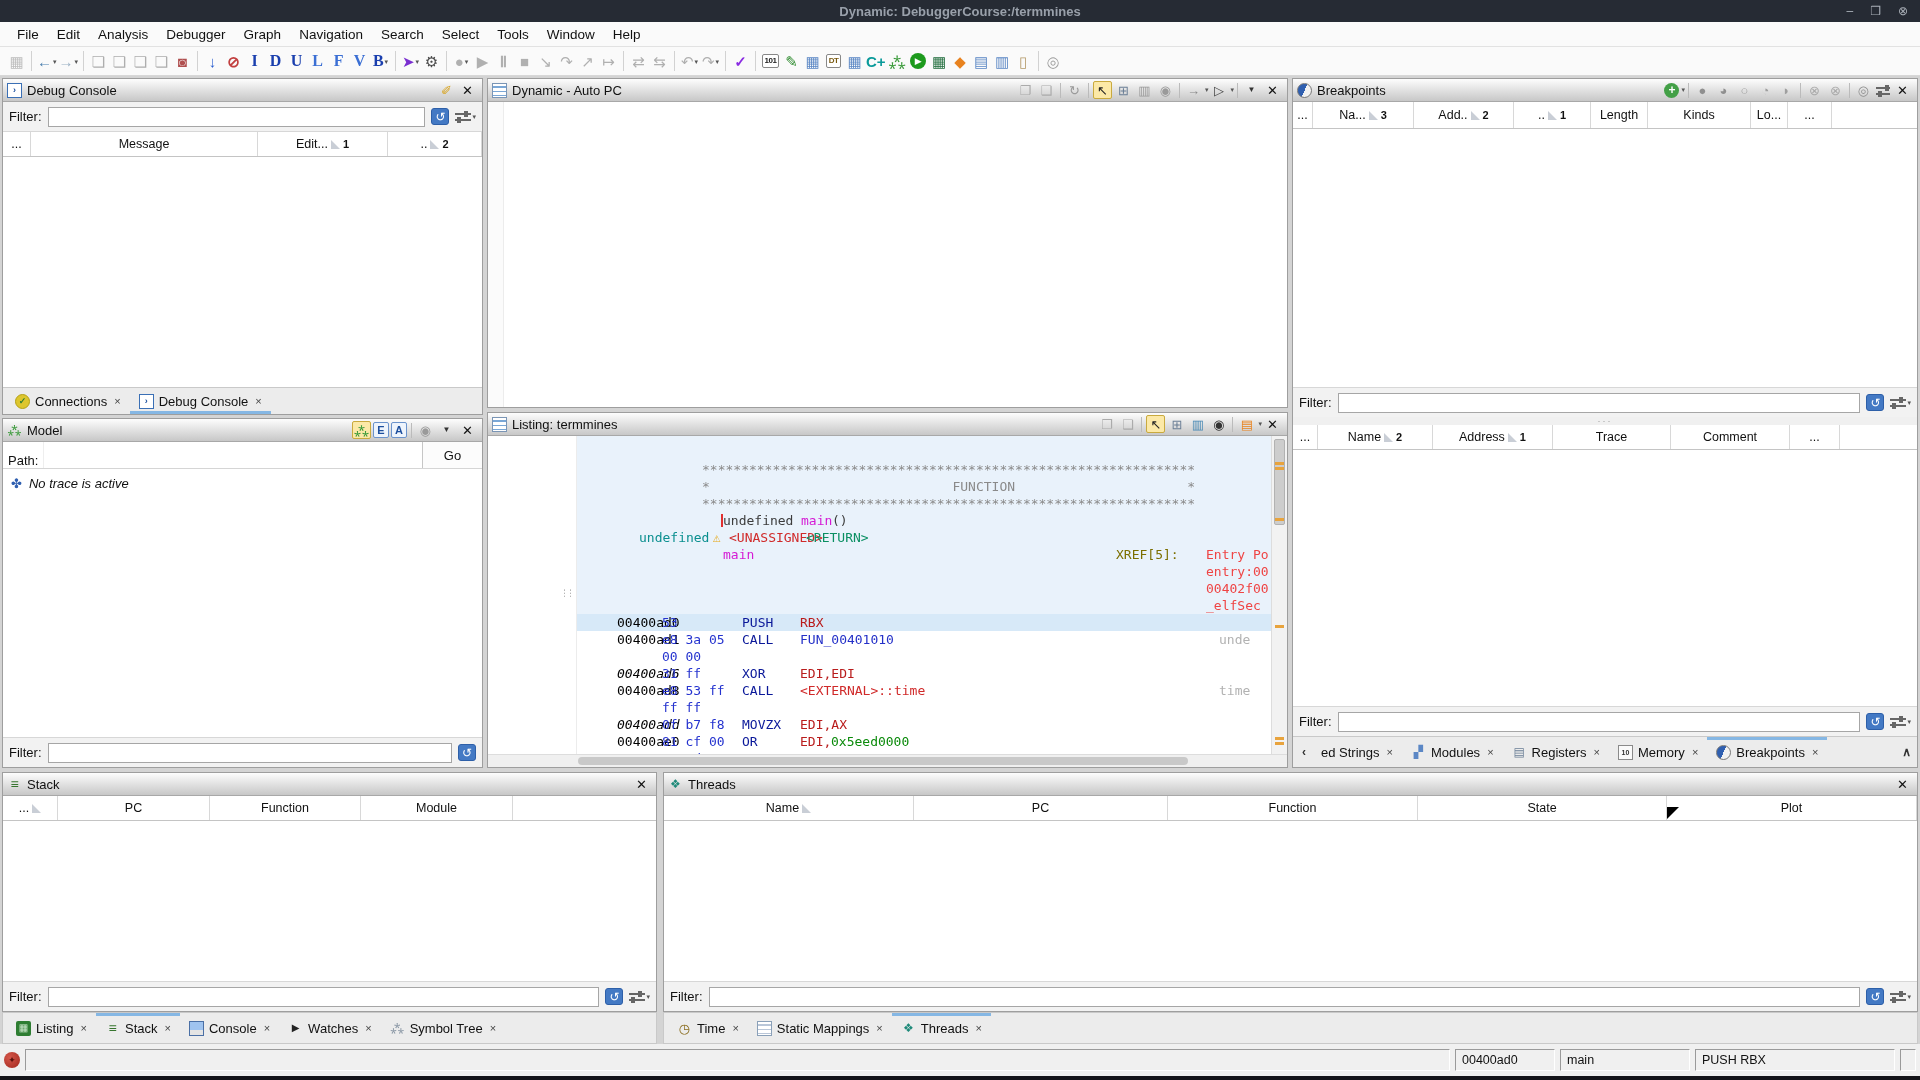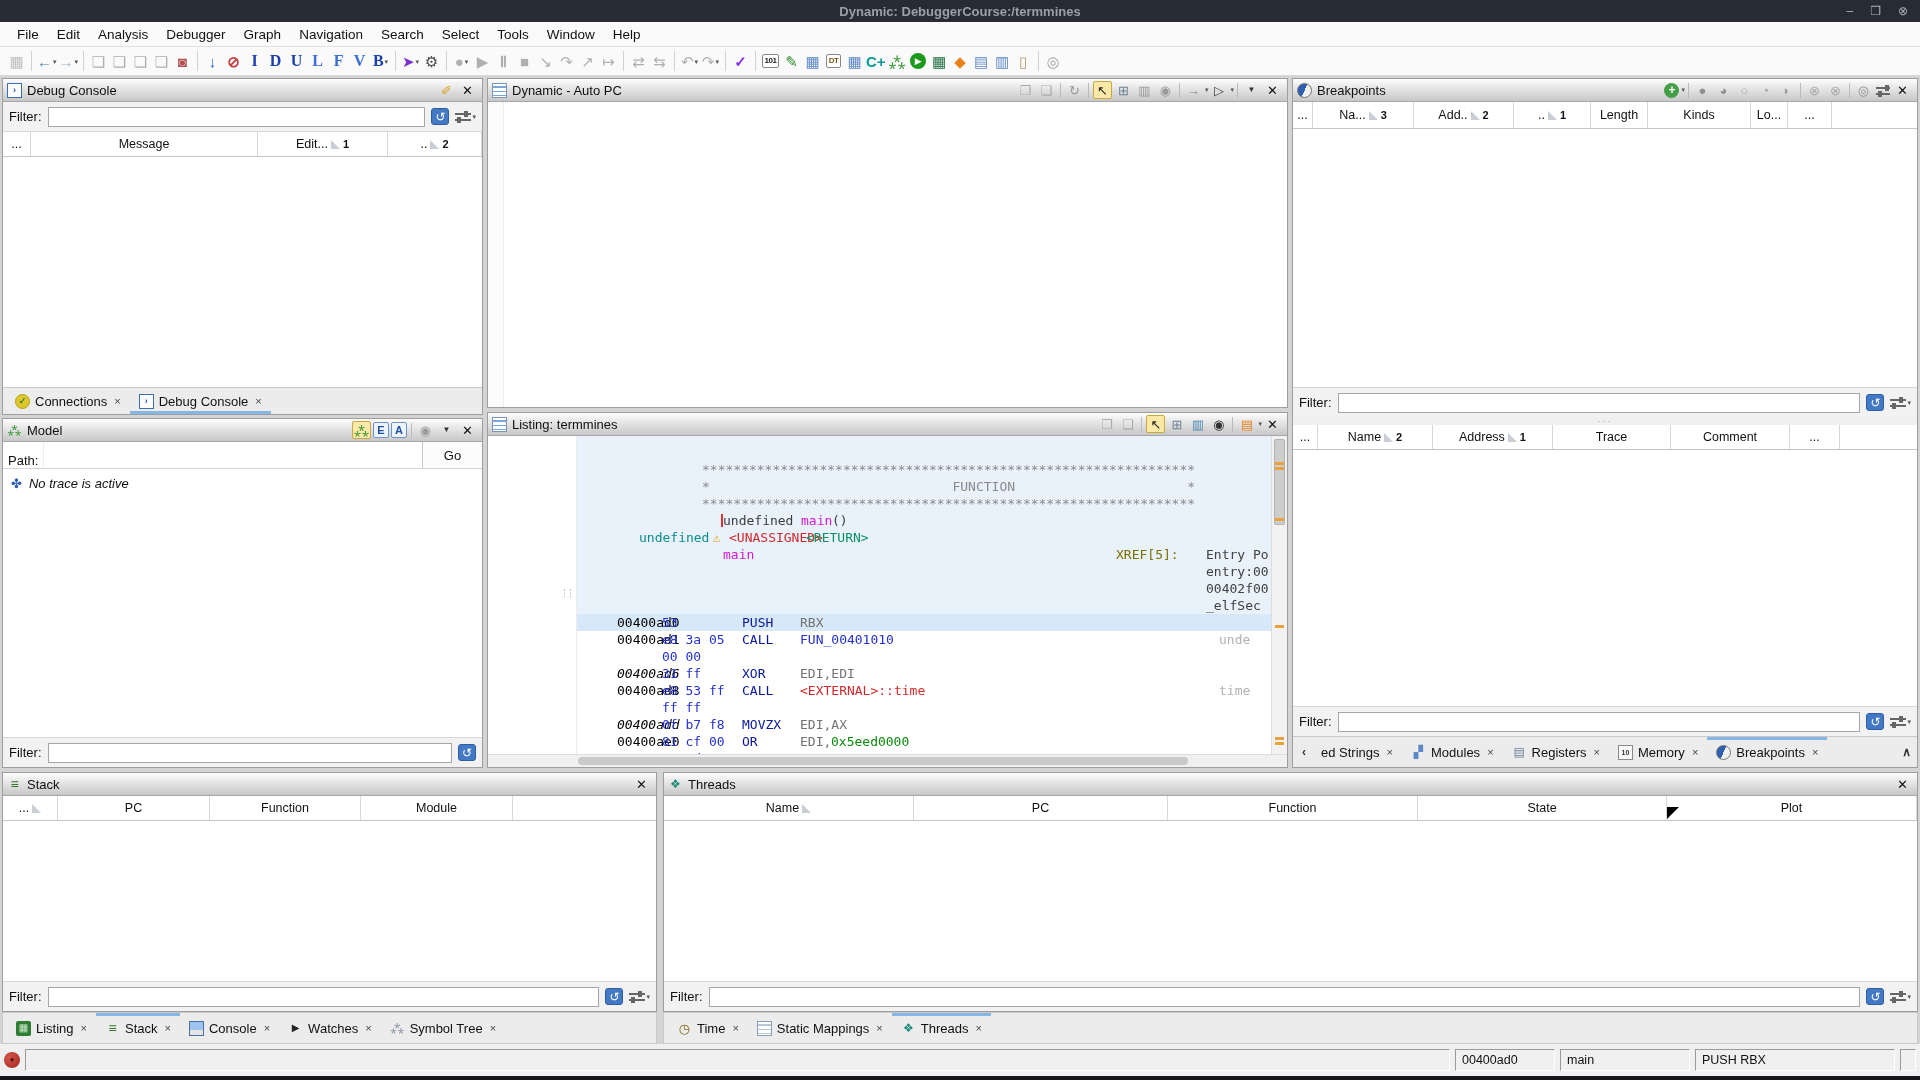--- a/index.html
+++ b/index.html
@@ -110,24 +110,24 @@
   .lst-body{flex:1;position:relative;overflow:hidden;background:#fff}
   .lst-gutter{position:absolute;left:0;top:0;bottom:0;width:89px;background:#fff;border-right:1px solid #ececec}
   .lst-handle{position:absolute;left:72px;top:152px;color:#999;font-size:9px;letter-spacing:-3px}
   .lst-content{position:absolute;left:89px;right:16px;top:0;bottom:0;
                font-family:"DejaVu Sans Mono",monospace;font-size:13px}
   .lst-blue{position:absolute;left:0;right:0;top:0;height:178px;background:#e9f2fb}
   .lline{position:absolute;left:0;right:0;height:17px}
   .lline.hl{background:#d7e9f8}
   .seg{position:absolute;top:1px;white-space:pre}
   .lcaret{position:absolute;width:2px;height:13px;background:#e03030;top:2px}
-  .sg-addr{color:#000}.sg-byt{color:#2533cf}.sg-mn{color:#0a1899}.sg-reg{color:#737373}
+  .sg-addr{color:#000}.sg-byt{color:#2533cf}.sg-mn{color:#0a1899}.sg-reg{color:#b91c1c}
   .sg-fun{color:#2430c8}.sg-ext{color:#d02a2a}.sg-imm{color:#0a8a0a}.sg-gray{color:#8a8a8a}
   .sg-cmt{color:#b2b2b2}.sg-lbl{color:#d41ad4}.sg-teal{color:#0a8f8f}.sg-ret{color:#0a8f62}
-  .sg-xref{color:#7c6f00}.sg-g2{color:#404040}.sg-sig{color:#3c3c3c}.sg-warn{color:#e6a817}
+  .sg-xref{color:#7c6f00}.sg-g2{color:#ef4444}.sg-sig{color:#3c3c3c}.sg-warn{color:#e6a817}
   .lst-vscroll{position:absolute;right:0;top:0;bottom:0;width:16px;background:#f2f2f2;border-left:1px solid #ddd}
   .vthumb{position:absolute;left:2px;right:2px;top:3px;height:86px;background:#cdcdcd;
           border:1px solid #b2b2b2;border-radius:2px}
   .vmark{position:absolute;left:3px;width:9px;height:3px;background:#e8a33d}
   .lst-hscroll{height:13px;background:#f0f0f0;border-top:1px solid #ddd;flex:0 0 auto;position:relative}
   .hthumb{position:absolute;left:90px;width:610px;top:2px;height:8px;background:#c9c9c9;border-radius:4px}
 
   
   .tabsrow{position:absolute;top:1012px;height:32px;background:#ececec;border:1px solid #c9c9c9;
            display:flex;align-items:center;padding-left:4px}

